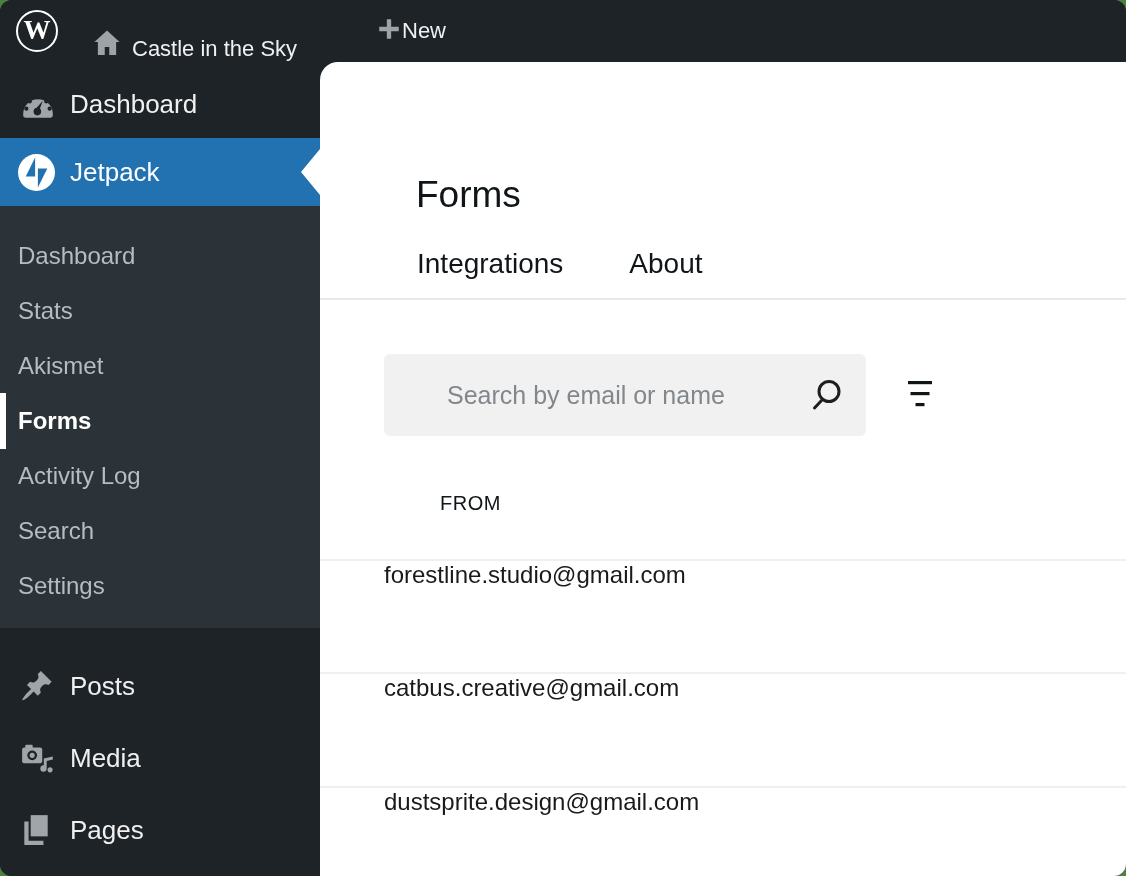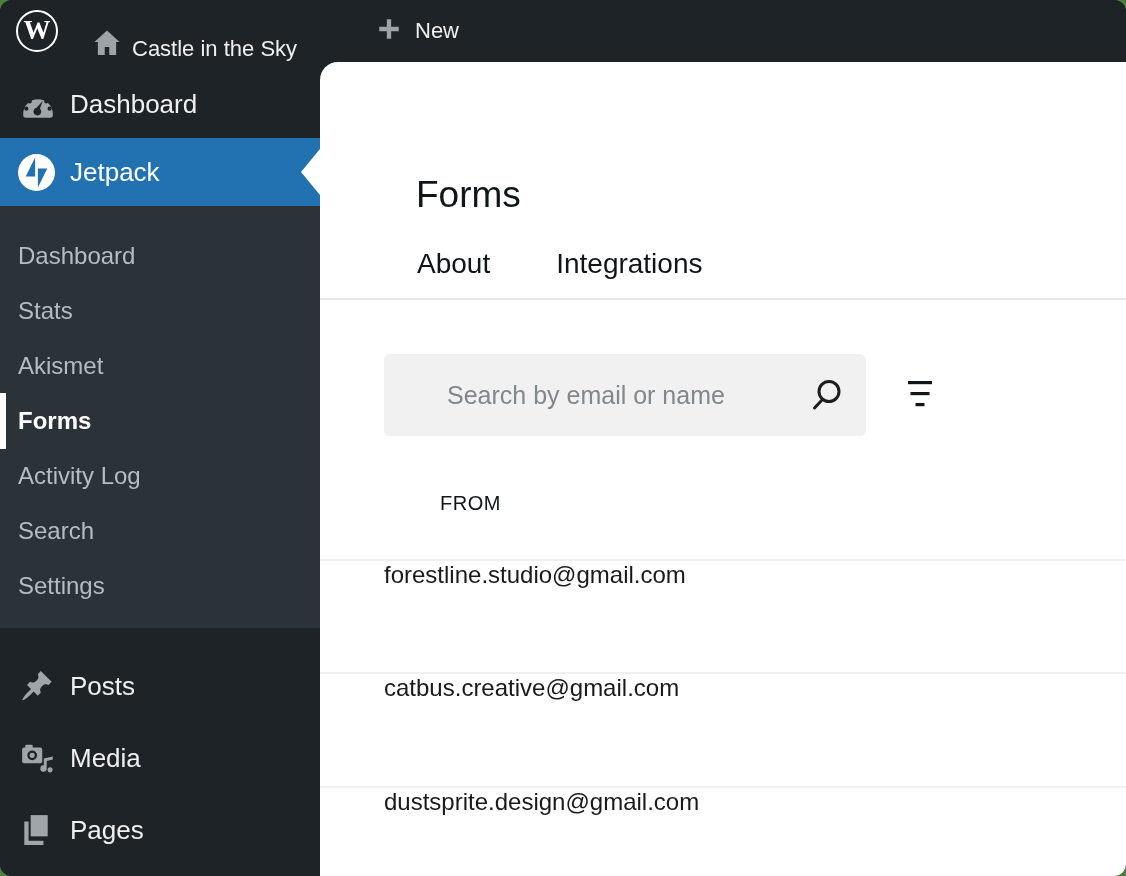--- a/index.html
+++ b/index.html
@@ -17,21 +17,21 @@
   .topbar{position:absolute;left:0;top:0;width:1126px;height:62px;background:#1d2327;}
   .wp-logo{
     position:absolute;left:16px;top:10px;width:42px;height:42px;border-radius:50%;
     border:2.5px solid #fff;box-sizing:border-box;
     display:flex;align-items:center;justify-content:center;
     color:#fff;font-family:"Liberation Serif", serif;font-weight:700;font-size:27px;line-height:1;
     padding-bottom:2px;
   }
   .site-home{position:absolute;left:92px;top:0;height:62px;display:flex;align-items:flex-end;gap:10px;}
   .site-name{color:#f0f0f1;font-size:22px;}
-  .new-btn{position:absolute;left:376px;top:0;height:62px;display:flex;align-items:center;gap:13px;}
+  .new-btn{position:absolute;left:376px;top:0;height:62px;display:flex;align-items:center;}
   .new-label{color:#f0f0f1;font-size:22px;}
   
   .sidebar{position:absolute;left:0;top:62px;width:320px;height:814px;background:#1d2327;}
   .menu-item{position:absolute;left:0;width:320px;display:flex;align-items:center;}
   .menu-item .mi-icon{position:absolute;left:20px;display:flex;align-items:center;}
   .menu-item .mi-label{position:absolute;left:70px;color:#f0f0f1;font-size:26px;}
   .mi-dashboard{top:8px;height:68px;}
   .mi-jetpack{top:76px;height:68px;background:#2271b1;}
   .mi-jetpack .mi-icon{left:18px;}
   .mi-jetpack .mi-label{color:#fff;}
@@ -201,24 +201,24 @@
       <span class="mi-label">Pages</span>
     </div>
   </div>
 
   <div class="main">
 
     <h1 class="page-title" style="margin:0;">Forms</h1>
 
     <div class="tabs">
       <div class="tab">
+        <span>Integrations</span>
+      </div>
+      <div class="tab">
         <span>About</span>
-      </div>
-      <div class="tab">
-        <span>Integrations</span>
       </div>
     </div>
 
     <div class="search-row">
       <div class="search-box">
         <input class="search-input" type="text" placeholder="Search by email or name" style="">
         <span class="search-glass">
           <svg width="36" height="36" viewBox="0 0 36 36" fill="none">
             <circle cx="21" cy="14.5" r="10" stroke="#1e1e1e" stroke-width="3"></circle>
             <line x1="13.5" y1="23.5" x2="6.5" y2="31" stroke="#1e1e1e" stroke-width="3" stroke-linecap="round"></line>

